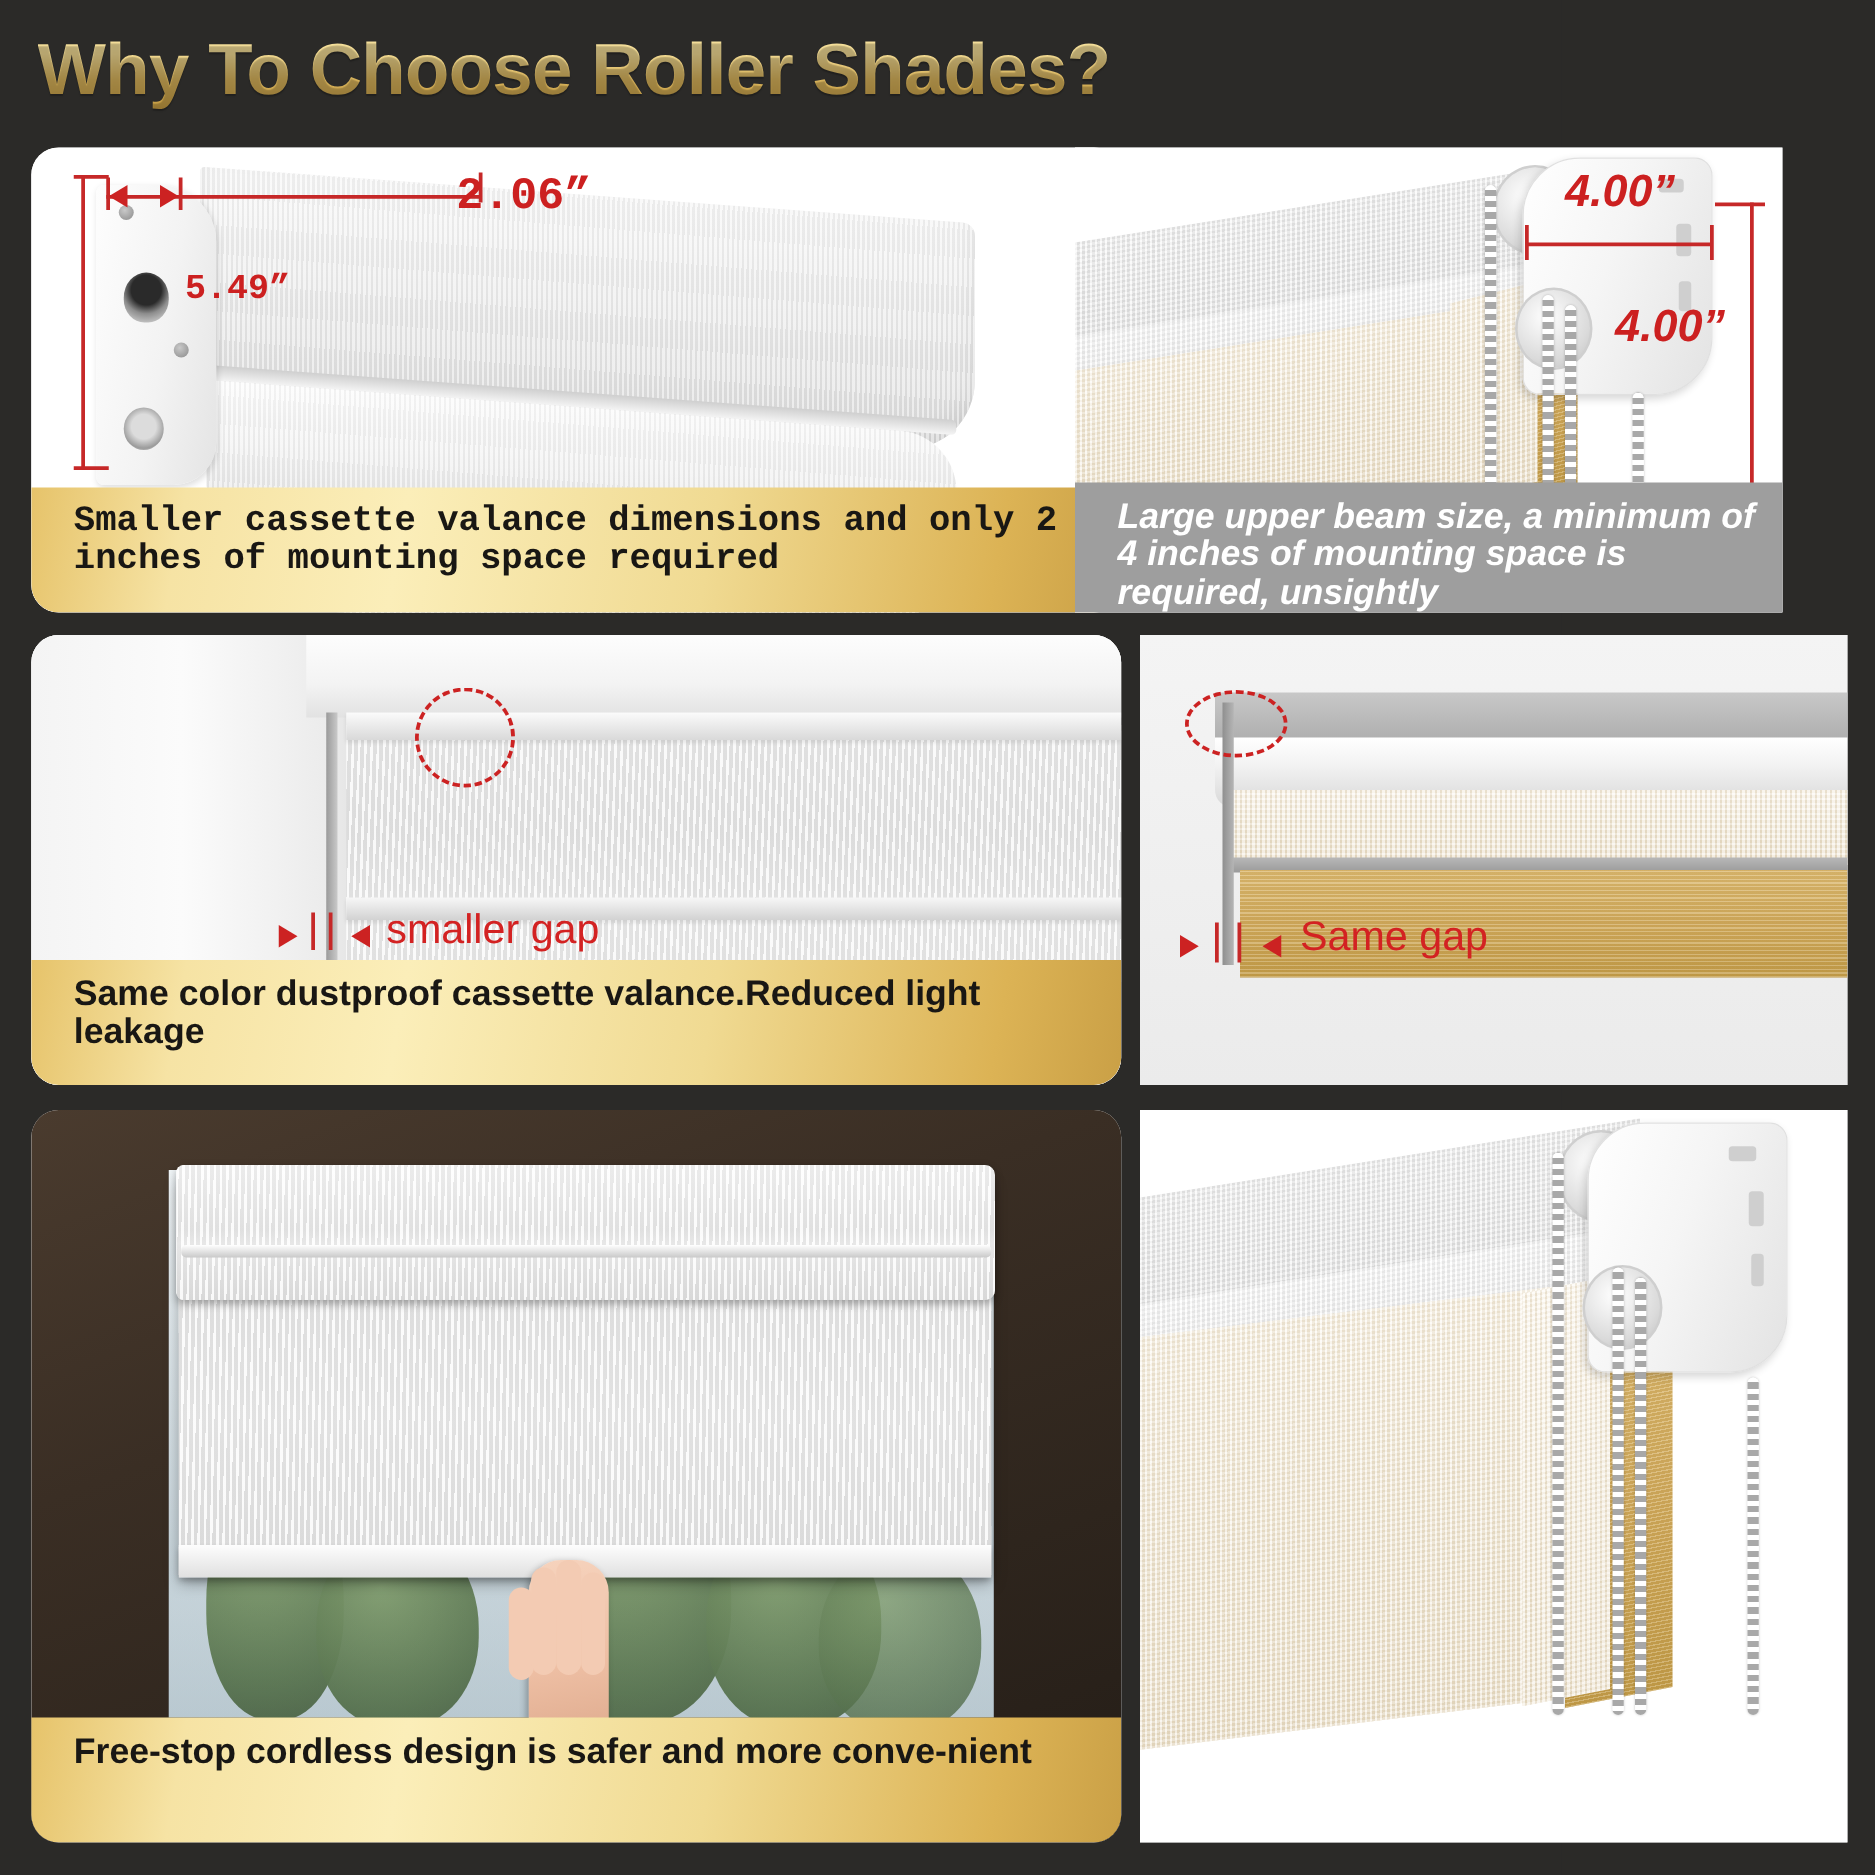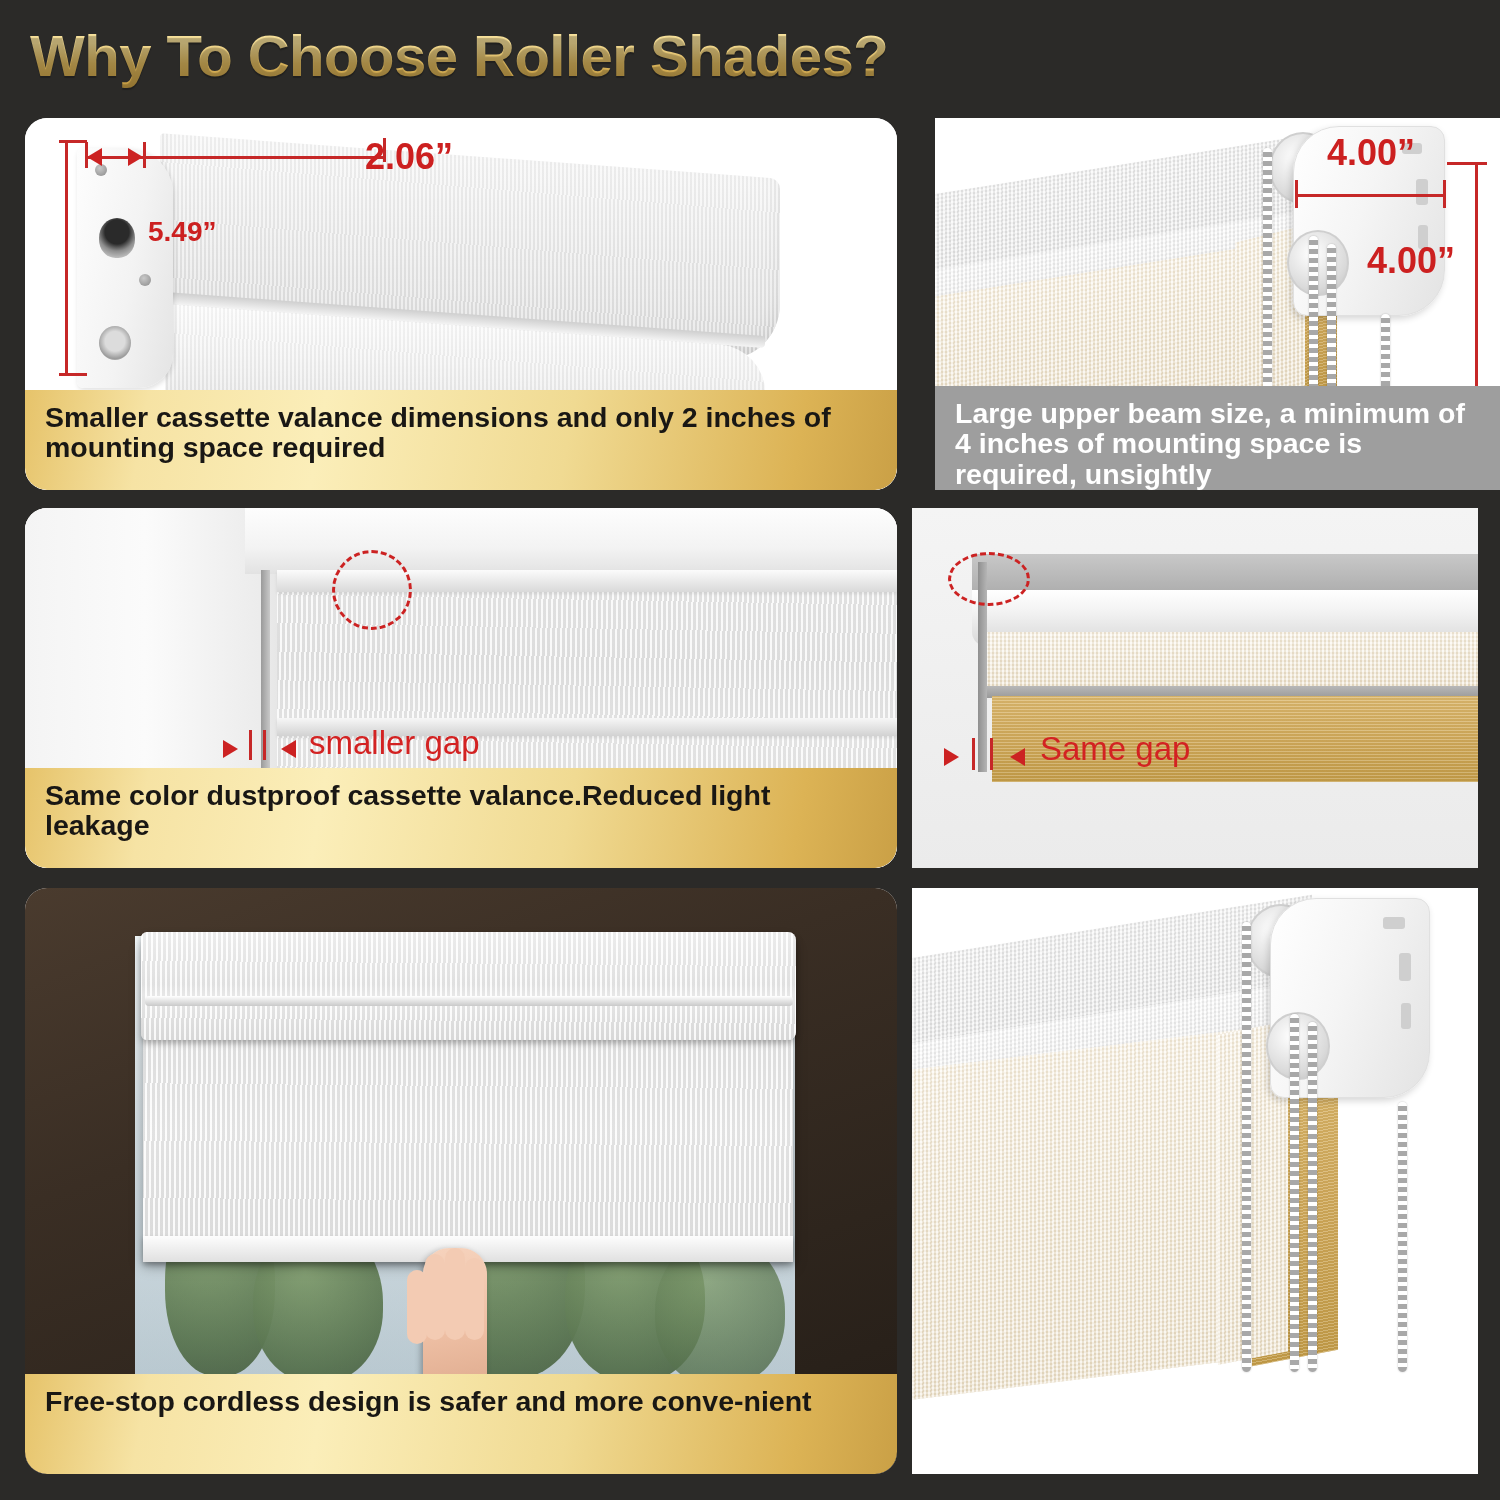--- a/index.html
+++ b/index.html
@@ -20,33 +20,33 @@
     -webkit-text-fill-color: transparent; color: #d9b45c;
     text-shadow: 0 2px 1px rgba(0,0,0,0.25);
     white-space: nowrap;
   }
 
   
   .panel { position: absolute; overflow: hidden; background: #fff; }
   .panel.left  { border-radius: 22px; }
   .panel.right { border-radius: 0; }
 
-  .p1 { left: 25px;  top: 118px;  width: 872px; height: 372px; }
-  .p2 { left: 935px; top: 118px;  width: 566px; height: 372px; }
+  .p1 { left: 25px;  top: 118px;  width: 872px; height: 372px; font-family: Liberation Mono, monospace; }
+  .p2 { left: 860px; top: 118px;  width: 566px; height: 372px; font-style: italic; }
   .p3 { left: 25px;  top: 508px;  width: 872px; height: 360px; }
   .p4 { left: 912px; top: 508px;  width: 566px; height: 360px; }
   .p5 { left: 25px;  top: 888px;  width: 872px; height: 586px; }
   .p6 { left: 912px; top: 888px;  width: 566px; height: 586px; }
 
   .art { position: absolute; inset: 0; }
 
   
   .caption {
     position: absolute; left: 0; right: 0; bottom: 0;
-    padding: 12px 16px 14px 20px;
+    padding: 12px 16px 14px 34px;
     font-weight: bold; line-height: 1.07;
   }
   .caption.gold {
     background: linear-gradient(100deg,#e6c36a 0%,#f6e3a4 14%,#fbeeb9 34%,#f0da92 62%,#dcb355 88%,#caa046 100%);
     color: #191714; font-size: 28.5px;
     border-bottom-left-radius: 22px; border-bottom-right-radius: 22px;
   }
   .caption.gray { background: #9e9e9e; color: #ffffff; font-size: 28.5px; }
   .caption-h { height: 100px; }
   .caption-h3 { height: 104px; }

